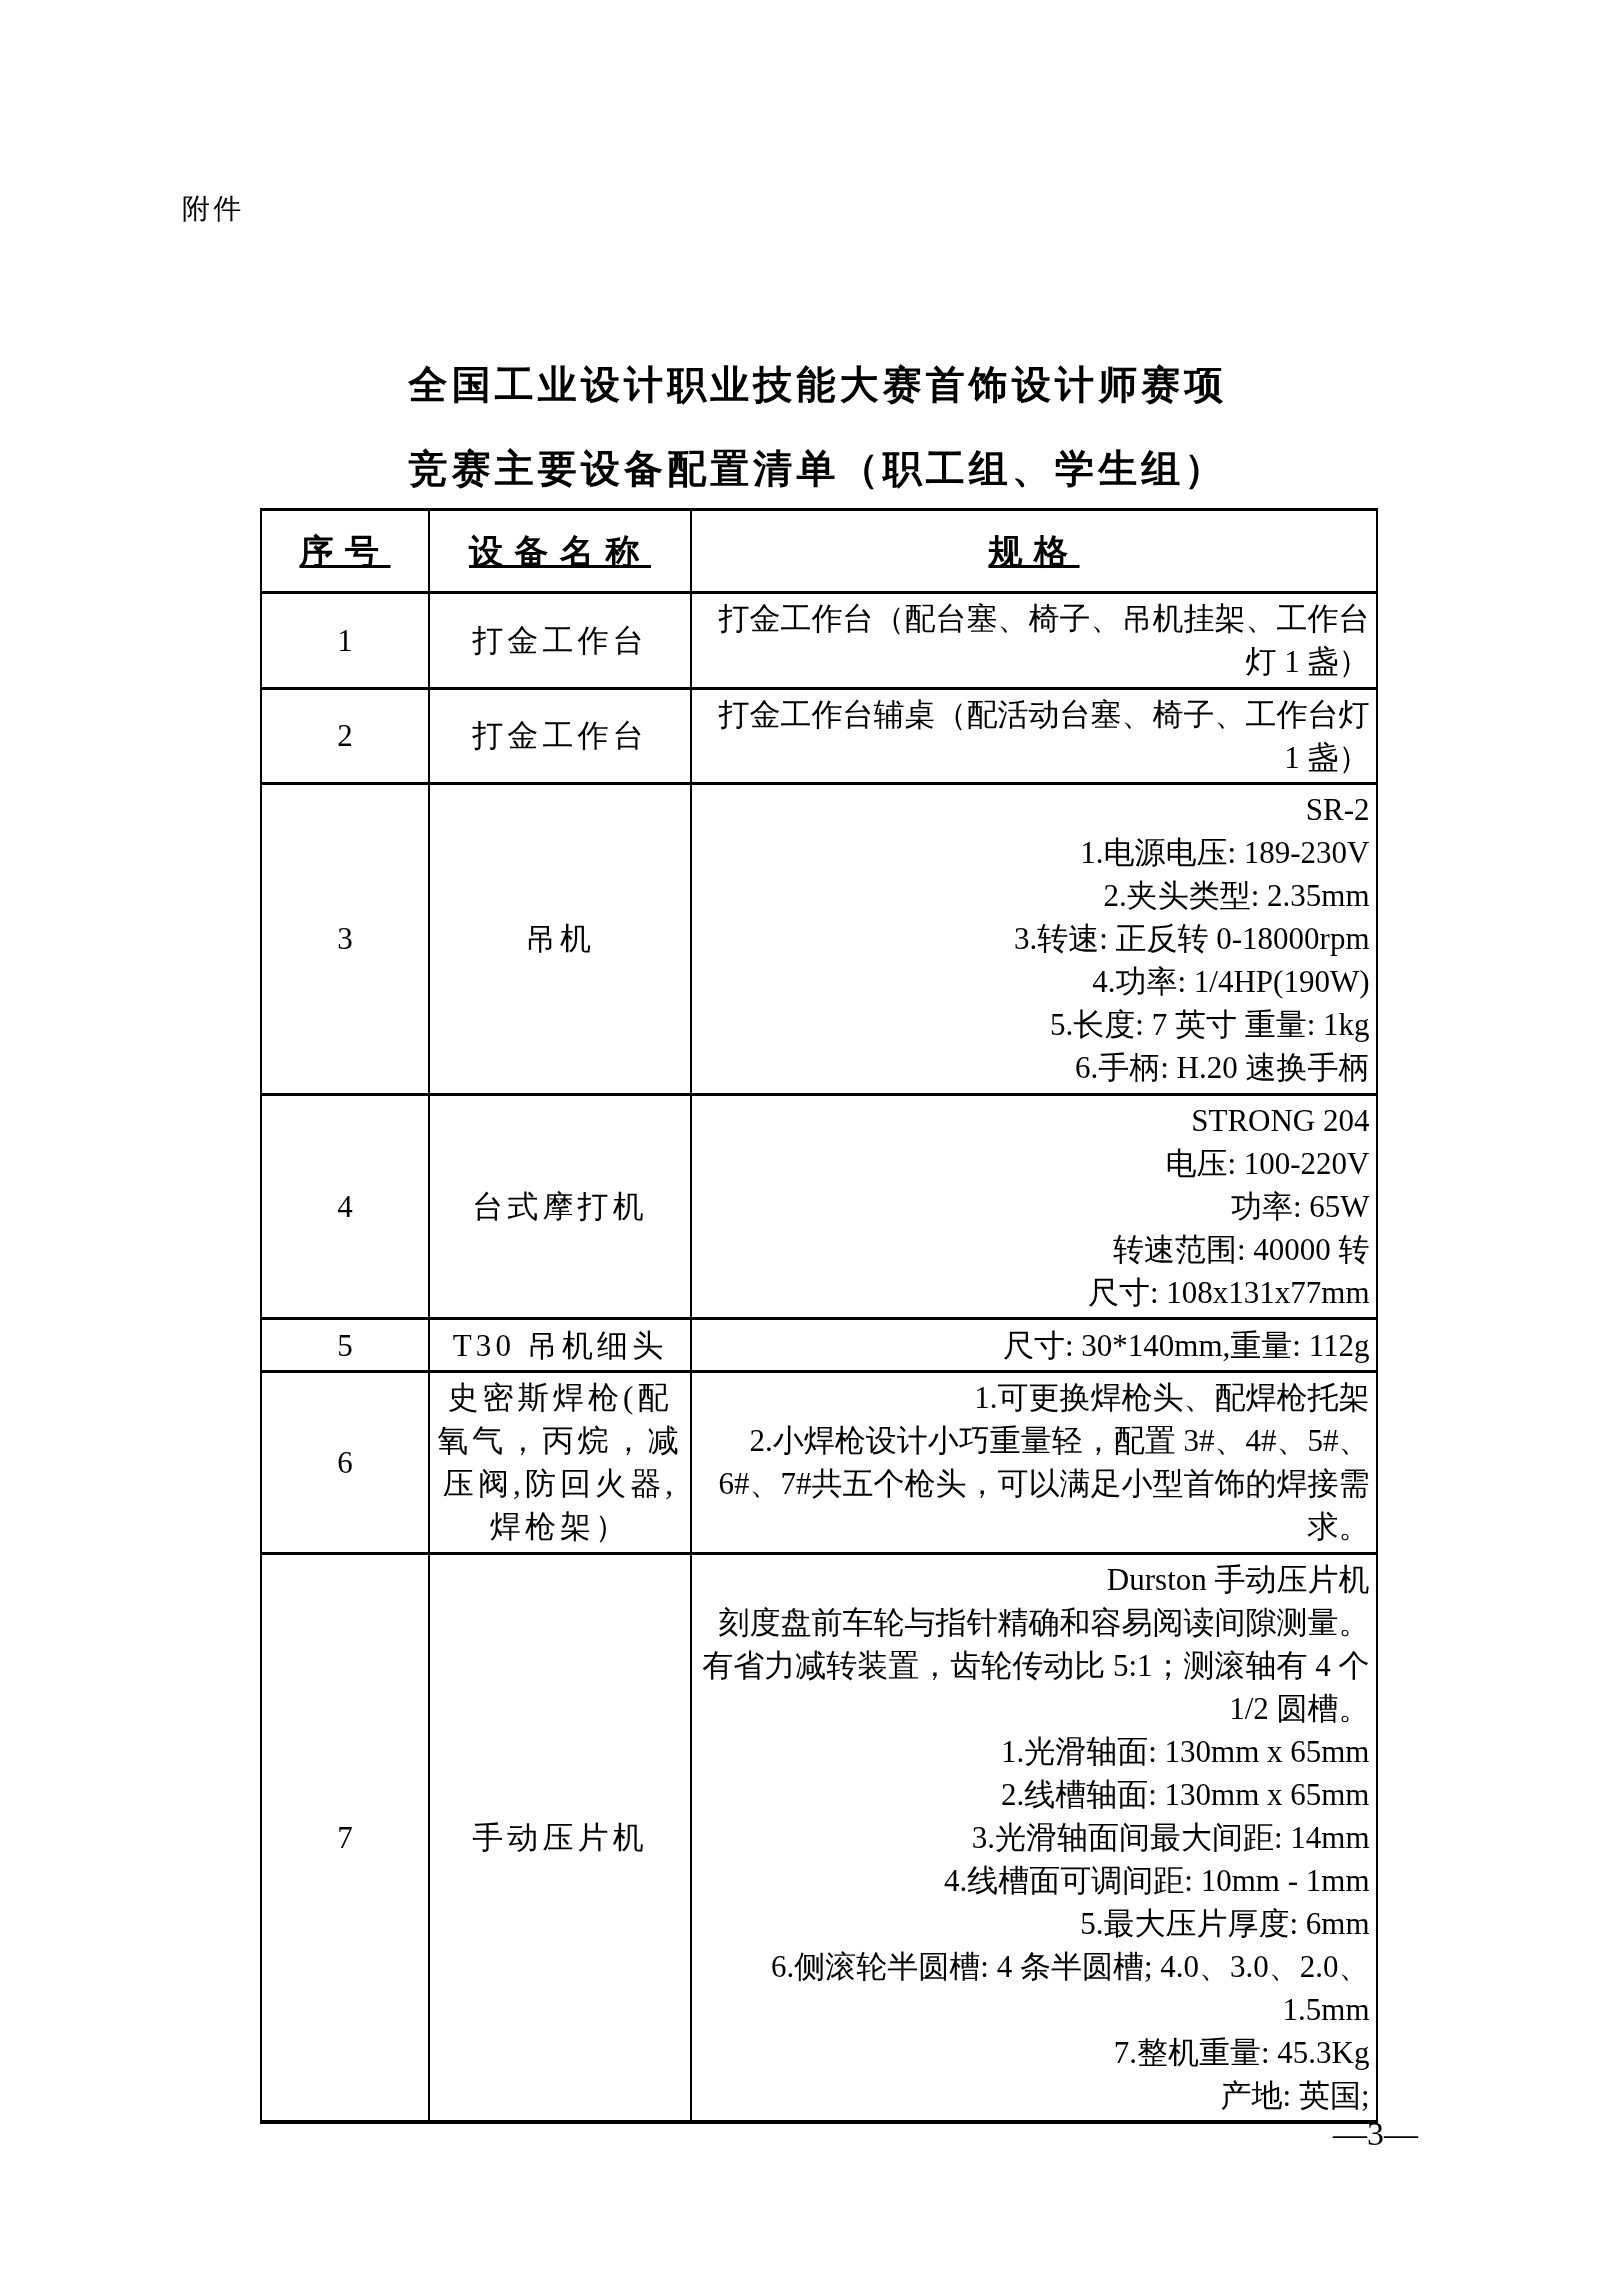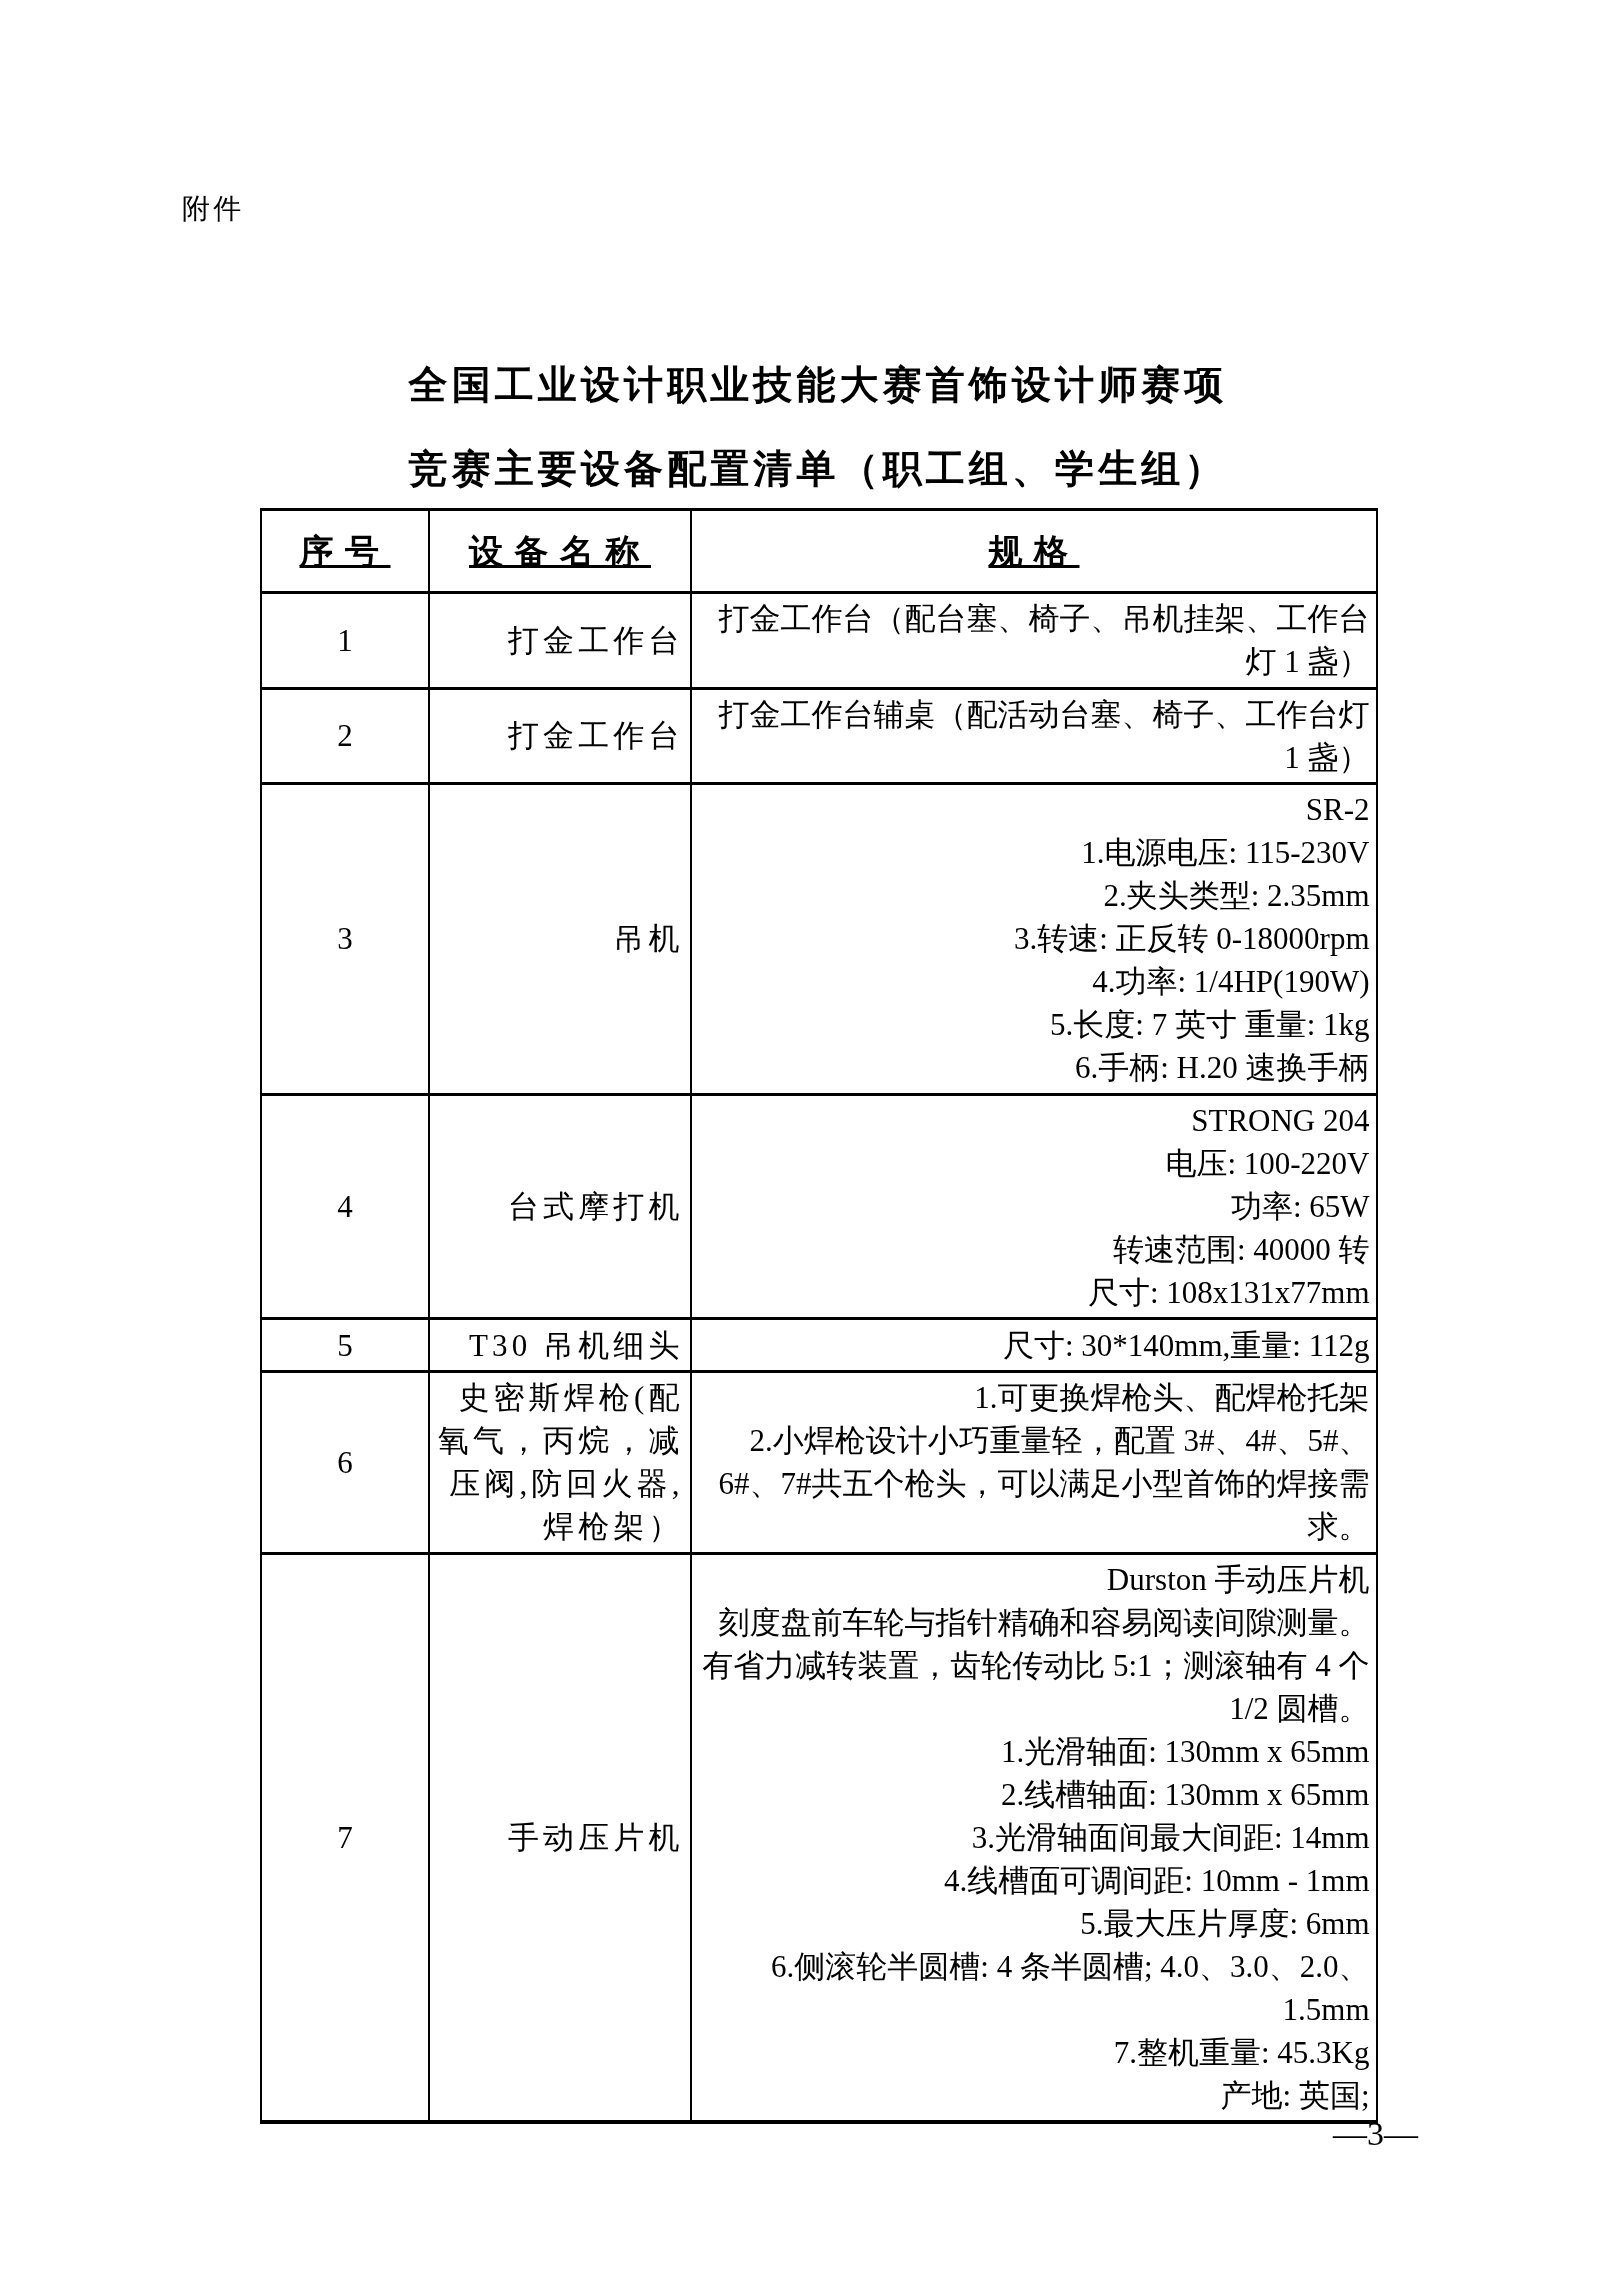--- a/index.html
+++ b/index.html
@@ -66,21 +66,21 @@
     font-weight: bold;
     font-size: 34px;
     letter-spacing: 11.5px;
     text-align: center;
     text-decoration: underline;
   }
   td.no {
     text-align: center;
   }
   td.name {
-    text-align: right;
+    text-align: center;
     letter-spacing: 4.1px;
     padding: 3.3px 8.2px;
   }
   td.spec {
     text-align: right;
     padding: 3.3px 8.2px 3.3px 11.5px;
   }
   tr.h2 { height: 87px; }
   tr.h1 { height: 47px; }
   tr.h7 { height: 298px; }
@@ -132,21 +132,21 @@
         <td class="name">打金工作台</td>
         <td class="spec">
           <div>打金工作台辅桌（配活动台塞、椅子、工作台灯 1 盏）</div>
         </td>
       </tr>
       <tr class="h7">
         <td class="no">3</td>
         <td class="name">吊机</td>
         <td class="spec">
           <div>SR-2</div>
-          <div>1.电源电压: 115-230V</div>
+          <div>1.电源电压: 189-230V</div>
           <div>2.夹头类型: 2.35mm</div>
           <div>3.转速: 正反转 0-18000rpm</div>
           <div>4.功率: 1/4HP(190W)</div>
           <div>5.长度: 7 英寸 重量: 1kg</div>
           <div>6.手柄: H.20 速换手柄</div>
         </td>
       </tr>
       <tr class="h5">
         <td class="no">4</td>
         <td class="name">台式摩打机</td>

